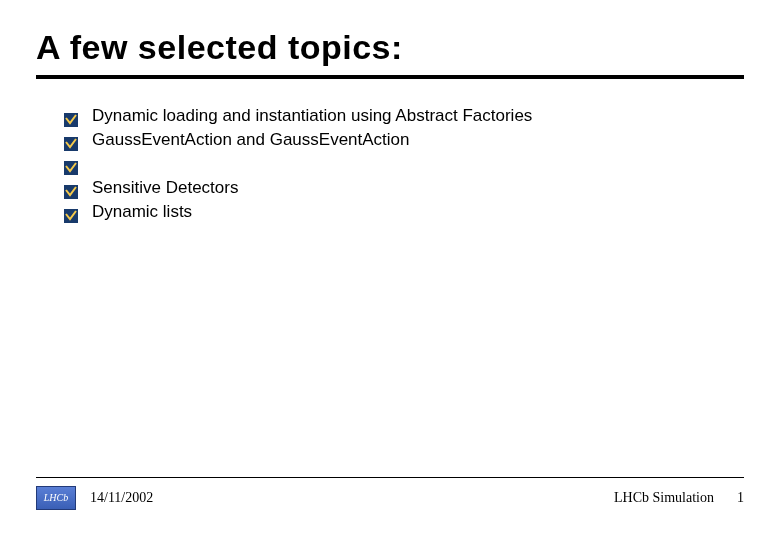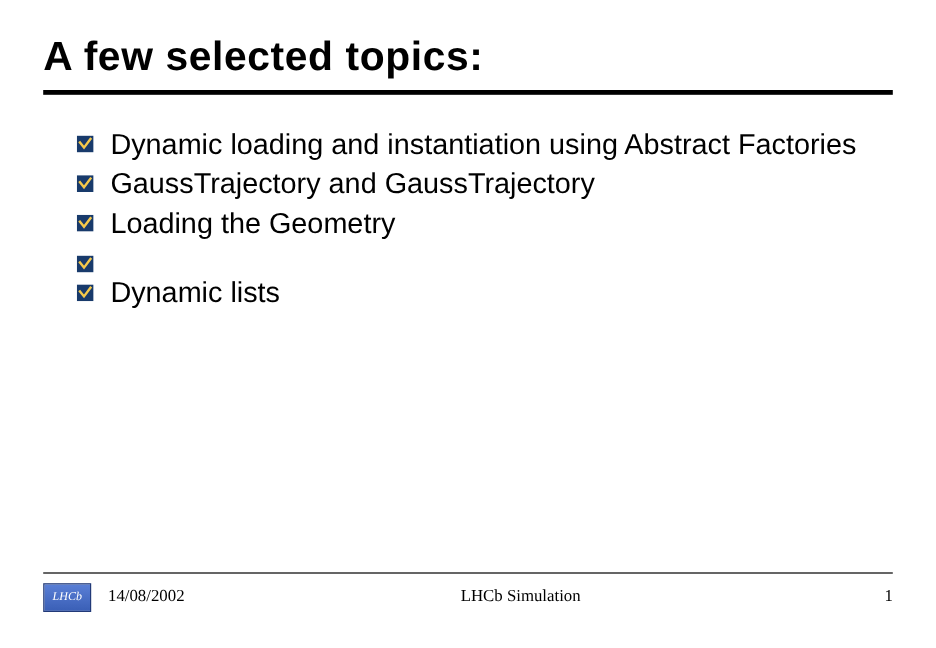--- a/index.html
+++ b/index.html
@@ -40,21 +40,21 @@
     margin-bottom: 2px;
   }
   .bullet-icon {
     flex: 0 0 auto;
     width: 14px;
     height: 14px;
     margin-top: 8px;
     margin-right: 14px;
   }
   .bullet-text {
-    font-size: 24px;
+    font-size: 17px;
     line-height: 1.3;
   }
   .footer-rule {
     position: absolute;
     left: 36px;
     right: 36px;
     bottom: 62px;
     border-top: 1px solid #000;
   }
   .footer {
@@ -83,21 +83,21 @@
     line-height: 1;
     padding: 1px 19px;
     box-sizing: border-box;
     text-align: center;
   }
   .footer-date {
     flex: 0 0 auto;
   }
   .footer-center {
     flex: 1 1 auto;
-    text-align: center;
+    text-align: right;
   }
   .footer-page {
     flex: 0 0 auto;
     text-align: right;
     min-width: 30px;
   }
 </style>
 </head>
 <body>
 
@@ -112,46 +112,46 @@
         <rect x="0" y="0" width="14" height="14" fill="#183a6b"></rect>
         <polyline points="2,5 6,10 12,2" fill="none" stroke="#f5c94a" stroke-width="2"></polyline>
       </svg>
       <div class="bullet-text">Dynamic loading and instantiation using Abstract Factories</div>
     </div>
     <div class="bullet-row">
       <svg class="bullet-icon" viewBox="0 0 14 14">
         <rect x="0" y="0" width="14" height="14" fill="#183a6b"></rect>
         <polyline points="2,5 6,10 12,2" fill="none" stroke="#f5c94a" stroke-width="2"></polyline>
       </svg>
-      <div class="bullet-text">GaussTrajectory and GaussTrajectory</div>
+      <div class="bullet-text">GaussEventAction and GaussEventAction</div>
     </div>
     <div class="bullet-row">
       <svg class="bullet-icon" viewBox="0 0 14 14">
         <rect x="0" y="0" width="14" height="14" fill="#183a6b"></rect>
         <polyline points="2,5 6,10 12,2" fill="none" stroke="#f5c94a" stroke-width="2"></polyline>
       </svg>
-      <div class="bullet-text">Loading the Geometry</div>
     </div>
     <div class="bullet-row">
       <svg class="bullet-icon" viewBox="0 0 14 14">
         <rect x="0" y="0" width="14" height="14" fill="#183a6b"></rect>
         <polyline points="2,5 6,10 12,2" fill="none" stroke="#f5c94a" stroke-width="2"></polyline>
       </svg>
+      <div class="bullet-text">Sensitive Detectors</div>
     </div>
     <div class="bullet-row">
       <svg class="bullet-icon" viewBox="0 0 14 14">
         <rect x="0" y="0" width="14" height="14" fill="#183a6b"></rect>
         <polyline points="2,5 6,10 12,2" fill="none" stroke="#f5c94a" stroke-width="2"></polyline>
       </svg>
       <div class="bullet-text">Dynamic lists</div>
     </div>
   </div>
 
   <div class="footer-rule"></div>
 
   <div class="footer">
     <div class="footer-logo">LHCb</div>
-    <div class="footer-date">14/08/2002</div>
+    <div class="footer-date">14/11/2002</div>
     <div class="footer-center">LHCb Simulation</div>
     <div class="footer-page">1</div>
   </div>
 
 </div>
 
 </body></html>

